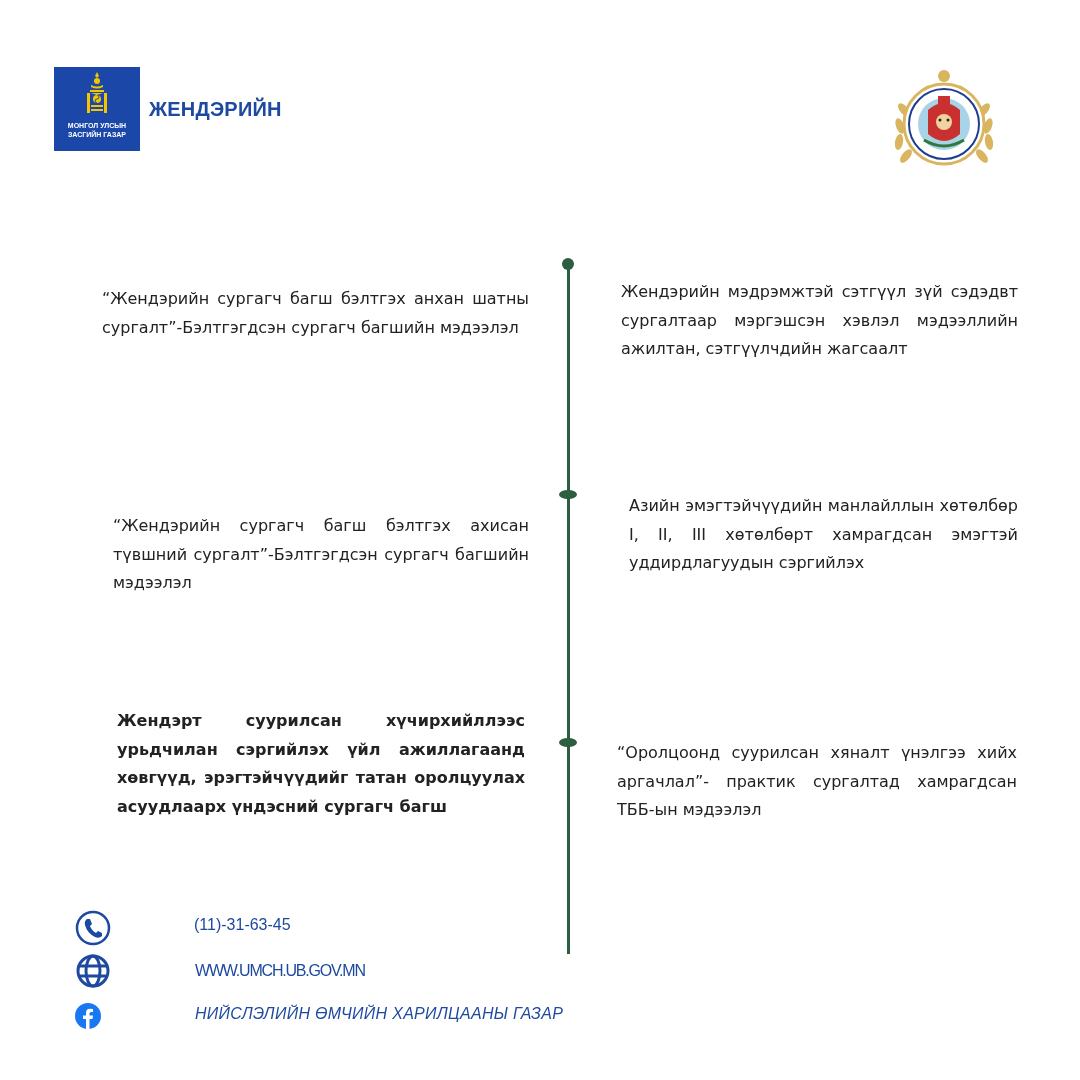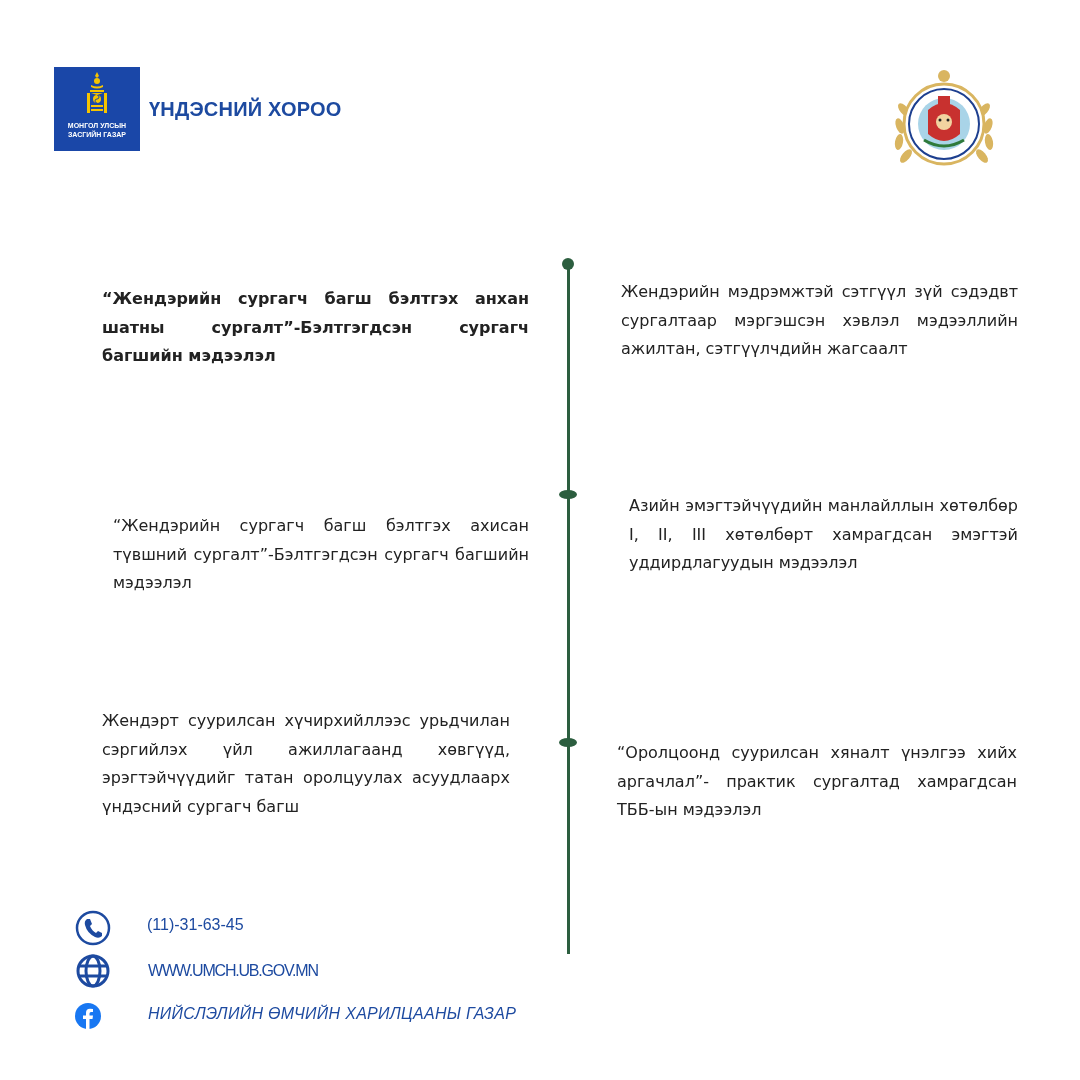--- a/index.html
+++ b/index.html
@@ -13,21 +13,21 @@
 
     .seal { left:890px; top:66px; width:108px; height:108px; }
 
     .timeline-line { left:567px; top:264px; width:3px; height:690px; background:#2c5e3f; }
     .dot-top { left:562px; top:258px; width:12px; height:12px; border-radius:50%; background:#2c5e3f; }
     .dot-oval { width:18px; height:9px; border-radius:50%; background:#2c5e3f; }
 
     .item { color:#222; font-size:16px; line-height:28.5px; text-align:justify; text-align-last:left; }
 
     .contact-icon { position:absolute; }
-    .contact-text { position:absolute; color:#1d4aa0; font-family:"Liberation Sans", sans-serif; }
+    .contact-text { position:absolute; color:#1d4aa0; font-family:"Liberation Sans", sans-serif;margin-left:47px; }
   </style>
 </head>
 <body>
 
 <div class="abs gov-logo">
   <svg class="soyombo" viewBox="0 0 20 44">
     <path d="M10 0 L12 4 L10 6 L8 4 Z" fill="#f6c400"></path>
     <circle cx="10" cy="9" r="3" fill="#f6c400"></circle>
     <path d="M4 13 Q10 16 16 13 L16 15 Q10 18 4 15 Z" fill="#f6c400"></path>
     <rect x="3" y="18" width="14" height="2" fill="#f6c400"></rect>
@@ -39,21 +39,21 @@
     <rect x="4" y="37" width="12" height="2" fill="#f6c400"></rect>
     <path d="M4 21 L16 21 L10 23 Z" fill="#f6c400"></path>
   </svg>
   <div class="gov-logo-text">
     <div>МОНГОЛ УЛСЫН</div>
     <div>ЗАСГИЙН ГАЗАР</div>
   </div>
 </div>
 
 <div class="abs committee-name">
-  <div>ҮНДЭСНИЙ ХОРОО</div>
+  <div>ЖЕНДЭРИЙН</div>
 </div>
 
 <svg class="abs seal" viewBox="0 0 108 108">
   <g fill="#d9b560">
     <ellipse cx="10" cy="60" rx="4" ry="8" transform="rotate(-20 10 60)"></ellipse>
     <ellipse cx="14" cy="44" rx="4" ry="8" transform="rotate(-40 14 44)"></ellipse>
     <ellipse cx="9" cy="76" rx="4" ry="8" transform="rotate(10 9 76)"></ellipse>
     <ellipse cx="16" cy="90" rx="4" ry="8" transform="rotate(40 16 90)"></ellipse>
     <ellipse cx="98" cy="60" rx="4" ry="8" transform="rotate(20 98 60)"></ellipse>
     <ellipse cx="94" cy="44" rx="4" ry="8" transform="rotate(40 94 44)"></ellipse>
@@ -70,27 +70,27 @@
   <circle cx="50" cy="54" r="1.5" fill="#222"></circle>
   <circle cx="58" cy="54" r="1.5" fill="#222"></circle>
   <path d="M34 74 Q54 86 74 74" fill="none" stroke="#2f7a3a" stroke-width="3"></path>
 </svg>
 
 <div class="abs timeline-line"></div>
 <div class="abs dot-top"></div>
 <div class="abs dot-oval" style="left:559px; top:490px;"></div>
 <div class="abs dot-oval" style="left:559px; top:738px;"></div>
 
-<div class="abs item" style="left:102px; top:285px; width:427px;font-weight:bold;">“Жендэрийн сургагч багш бэлтгэх анхан шатны сургалт”-Бэлтгэгдсэн сургагч багшийн мэдээлэл</div>
+<div class="abs item" style="left:102px; top:285px; width:427px;">“Жендэрийн сургагч багш бэлтгэх анхан шатны сургалт”-Бэлтгэгдсэн сургагч багшийн мэдээлэл</div>
 <div class="abs item" style="left:621px; top:278px; width:397px;">Жендэрийн мэдрэмжтэй сэтгүүл зүй сэдэдвт сургалтаар мэргэшсэн хэвлэл мэдээллийн ажилтан, сэтгүүлчдийн жагсаалт</div>
 
 <div class="abs item" style="left:113px; top:482px; width:416px;margin-top:30px;">“Жендэрийн сургагч багш бэлтгэх ахисан түвшний сургалт”-Бэлтгэгдсэн сургагч багшийн мэдээлэл</div>
-<div class="abs item" style="left:629px; top:492px; width:389px;">Азийн эмэгтэйчүүдийн манлайллын хөтөлбөр I, II, III хөтөлбөрт хамрагдсан эмэгтэй уддирдлагуудын мэдээлэл</div>
+<div class="abs item" style="left:629px; top:492px; width:389px;">Азийн эмэгтэйчүүдийн манлайллын хөтөлбөр I, II, III хөтөлбөрт хамрагдсан эмэгтэй уддирдлагуудын сэргийлэх</div>
 
-<div class="abs item" style="left:102px; top:707px; width:408px;">Жендэрт суурилсан хүчирхийллээс урьдчилан сэргийлэх үйл ажиллагаанд хөвгүүд, эрэгтэйчүүдийг татан оролцуулах асуудлаарх үндэсний сургагч багш</div>
+<div class="abs item" style="left:117px; top:707px; width:408px;font-weight:bold;">Жендэрт суурилсан хүчирхийллээс урьдчилан сэргийлэх үйл ажиллагаанд хөвгүүд, эрэгтэйчүүдийг татан оролцуулах асуудлаарх үндэсний сургагч багш</div>
 <div class="abs item" style="left:617px; top:739px; width:400px;">“Оролцоонд суурилсан хяналт үнэлгээ хийх аргачлал”- практик сургалтад хамрагдсан ТББ-ын мэдээлэл</div>
 
 <svg class="contact-icon" style="left:75px; top:910px; width:36px; height:36px;" viewBox="0 0 36 36">
   <circle cx="18" cy="18" r="16" fill="none" stroke="#1d4aa0" stroke-width="2.5"></circle>
   <path d="M12 9 L15 9 L17 14 L15 16 Q17 21 21 23 L23 21 L27 23 L27 26 Q24 29 20 27 Q12 23 10 15 Q9 11 12 9 Z" fill="#1d4aa0"></path>
 </svg>
 <div class="contact-text" style="left:147px; top:916px; font-size:16px;">(11)-31-63-45</div>
 
 <svg class="contact-icon" style="left:75px; top:953px; width:36px; height:36px;" viewBox="0 0 36 36">
   <circle cx="18" cy="18" r="15" fill="none" stroke="#1d4aa0" stroke-width="3"></circle>

